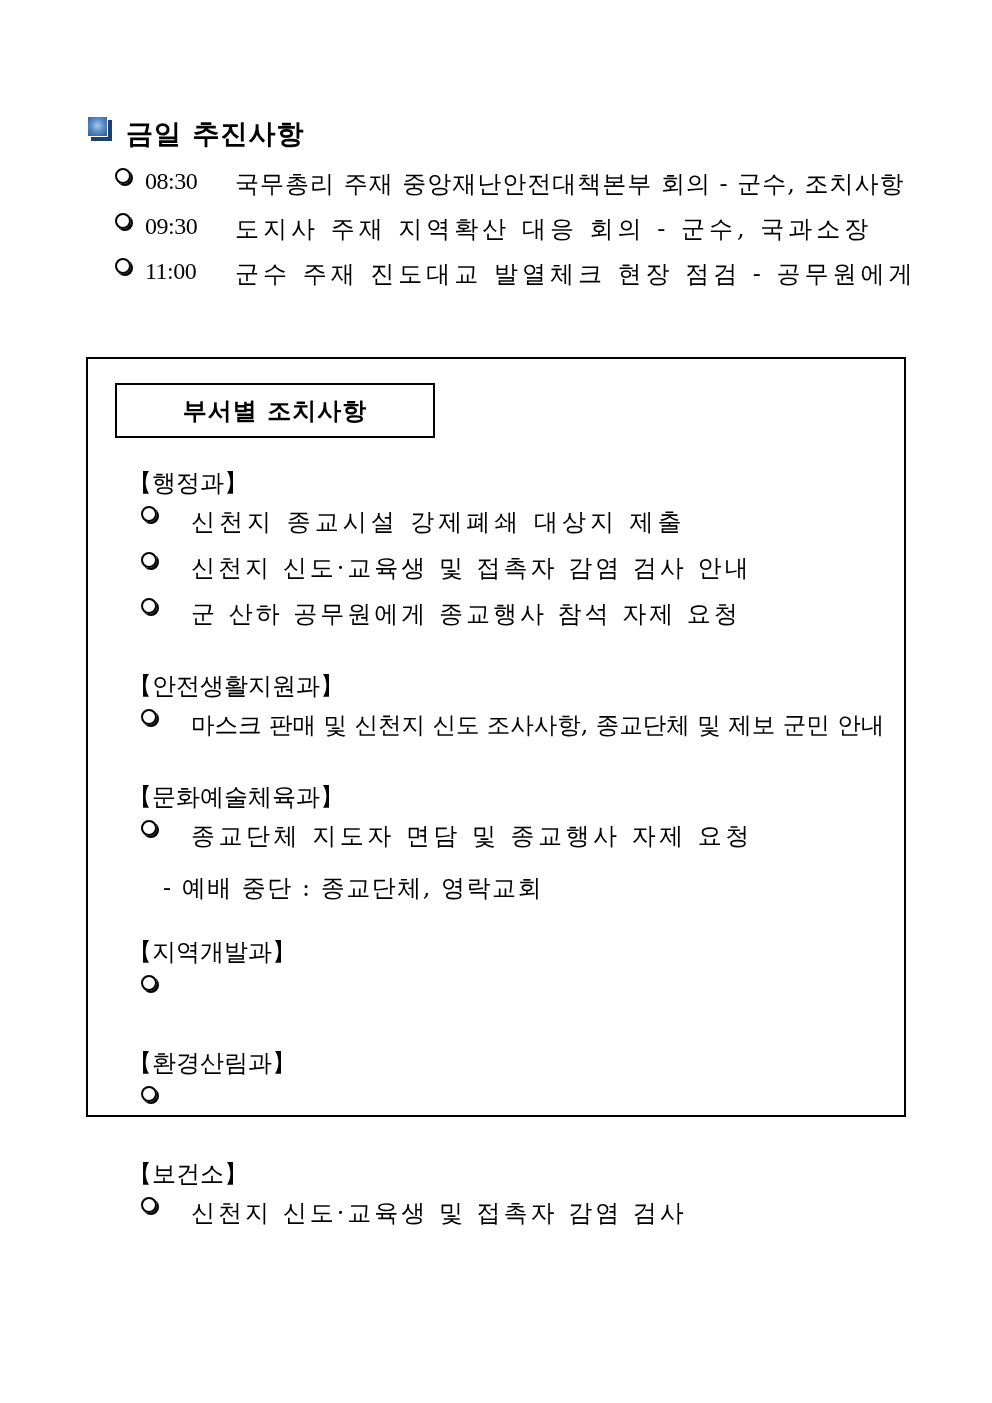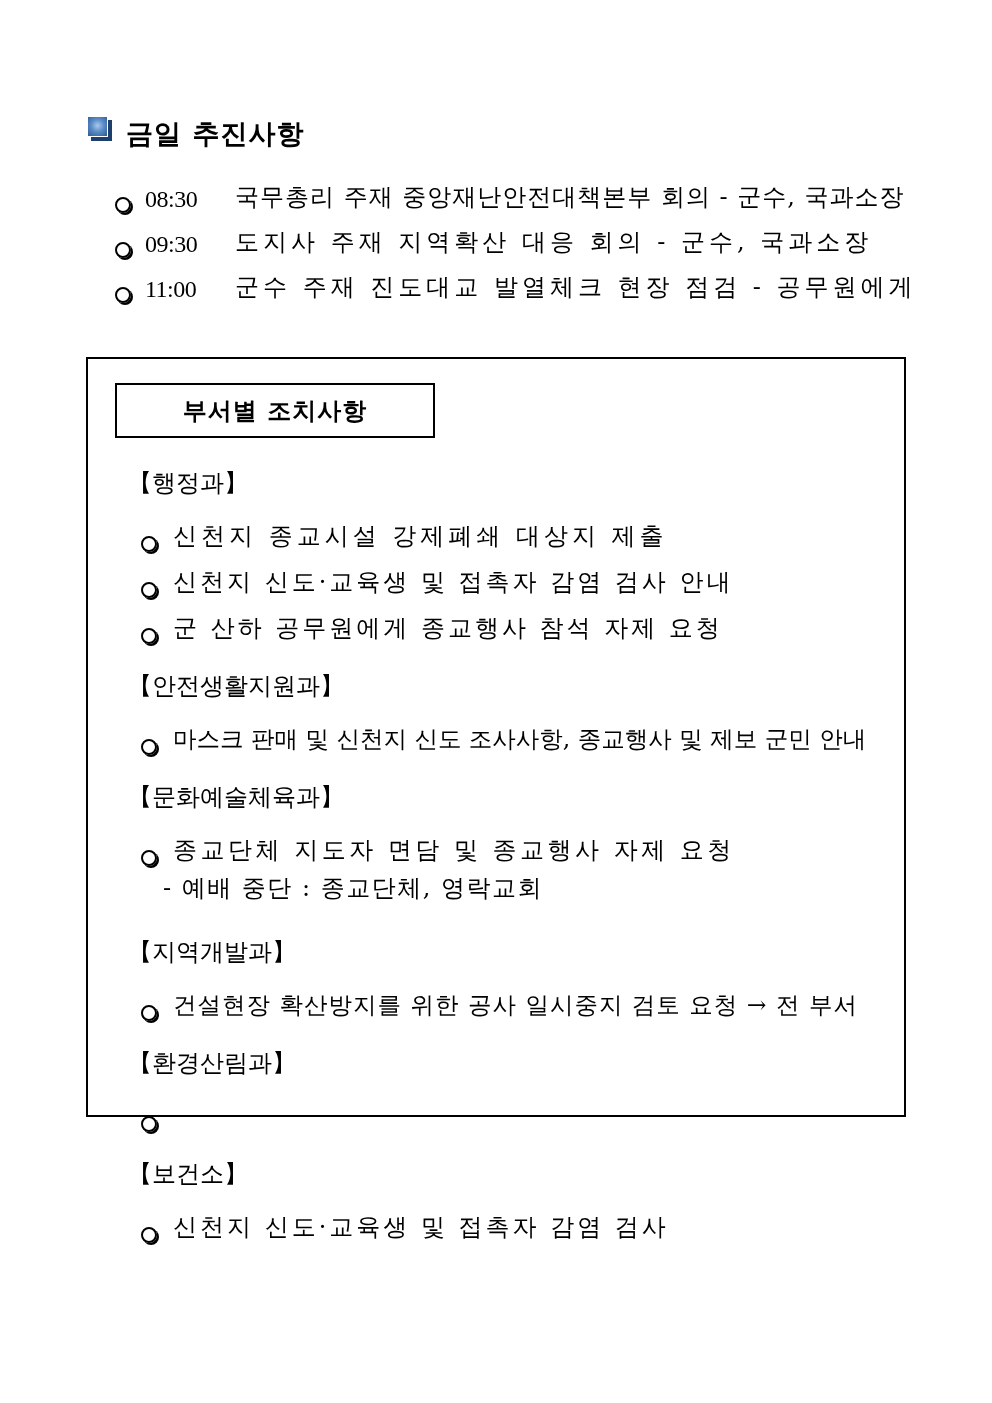--- a/index.html
+++ b/index.html
@@ -49,21 +49,21 @@
       letter-spacing: 1px;
     }
     .schedule {
       position: absolute;
       left: 115px;
       top: 168px;
       width: 820px;
     }
     .sched-row {
       display: flex;
-      align-items: flex-end;
+      align-items: flex-start;
       height: 45px;
       font-size: 24px;
       white-space: nowrap;
     }
     .bullet {
       display: inline-block;
       width: 16px;
       height: 16px;
       border: 2px solid #000;
       border-radius: 50%;
@@ -117,26 +117,27 @@
       margin-left: 12px;
     }
     .dept-name {
       font-size: 24px;
       height: 45px;
       line-height: 45px;
       white-space: nowrap;
     }
     .dept-item {
       display: flex;
-      align-items: flex-end;
+      align-items: flex-start;
       height: 46px;
       font-size: 24px;
       white-space: nowrap;
       padding-left: 13px;
       letter-spacing: 1.5px;
+      gap: 18px;
     }
     .dept-item .bullet { margin-right: 16px; }
     .dept-sub {
       height: 44px;
       line-height: 44px;
       font-size: 24px;
       padding-left: 35px;
       white-space: nowrap;
       letter-spacing: 1.5px;
     }
@@ -150,21 +151,21 @@
     <span class="back"></span>
       <span class="front"></span>
   </span>
   <span class="title-text">금일 추진사항</span>
 </div>
 
 <div class="schedule">
   <div class="sched-row">
     <span class="bullet"></span>
     <span class="time">08:30</span>
-    <span class="sched-text">국무총리 주재 중앙재난안전대책본부 회의 - 군수, 국과소장</span>
+    <span class="sched-text">국무총리 주재 중앙재난안전대책본부 회의 - 군수, 조치사항</span>
   </div>
   <div class="sched-row">
     <span class="bullet"></span>
     <span class="time">09:30</span>
     <span class="sched-text" style="letter-spacing:4px">도지사 주재 지역확산 대응 회의 - 군수, 국과소장</span>
   </div>
   <div class="sched-row">
     <span class="bullet"></span>
     <span class="time">11:00</span>
     <span class="sched-text" style="letter-spacing:4px">군수 주재 진도대교 발열체크 현장 점검 - 공무원에게</span>
@@ -189,38 +190,37 @@
       <div class="dept-item">
         <span class="bullet"></span>
         <span style="letter-spacing:3px">군 산하 공무원에게 종교행사 참석 자제 요청</span>
       </div>
     </div>
 
     <div class="dept-group">
       <div class="dept-name">【안전생활지원과】</div>
       <div class="dept-item tight">
         <span class="bullet"></span>
-        <span>마스크 판매 및 신천지 신도 조사사항, 종교행사 및 제보 군민 안내</span>
+        <span>마스크 판매 및 신천지 신도 조사사항, 종교단체 및 제보 군민 안내</span>
       </div>
     </div>
 
     <div class="dept-group">
       <div class="dept-name">【문화예술체육과】</div>
       <div class="dept-item">
         <span class="bullet"></span>
         <span style="letter-spacing:3.5px">종교단체 지도자 면담 및 종교행사 자제 요청</span>
       </div>
       <div class="dept-sub">- 예배 중단 : 종교단체, 영락교회</div>
     </div>
 
     <div class="dept-group">
       <div class="dept-name">【지역개발과】</div>
       <div class="dept-item tight">
         <span class="bullet"></span>
-        <span style="letter-spacing:1px">건설현장 확산방지를 위한 공사 일시중지 검토 요청 → 전 부서</span>
       </div>
     </div>
 
     <div class="dept-group">
       <div class="dept-name">【환경산림과】</div>
       <div class="dept-item">
         <span class="bullet"></span>
       </div>
     </div>
 

